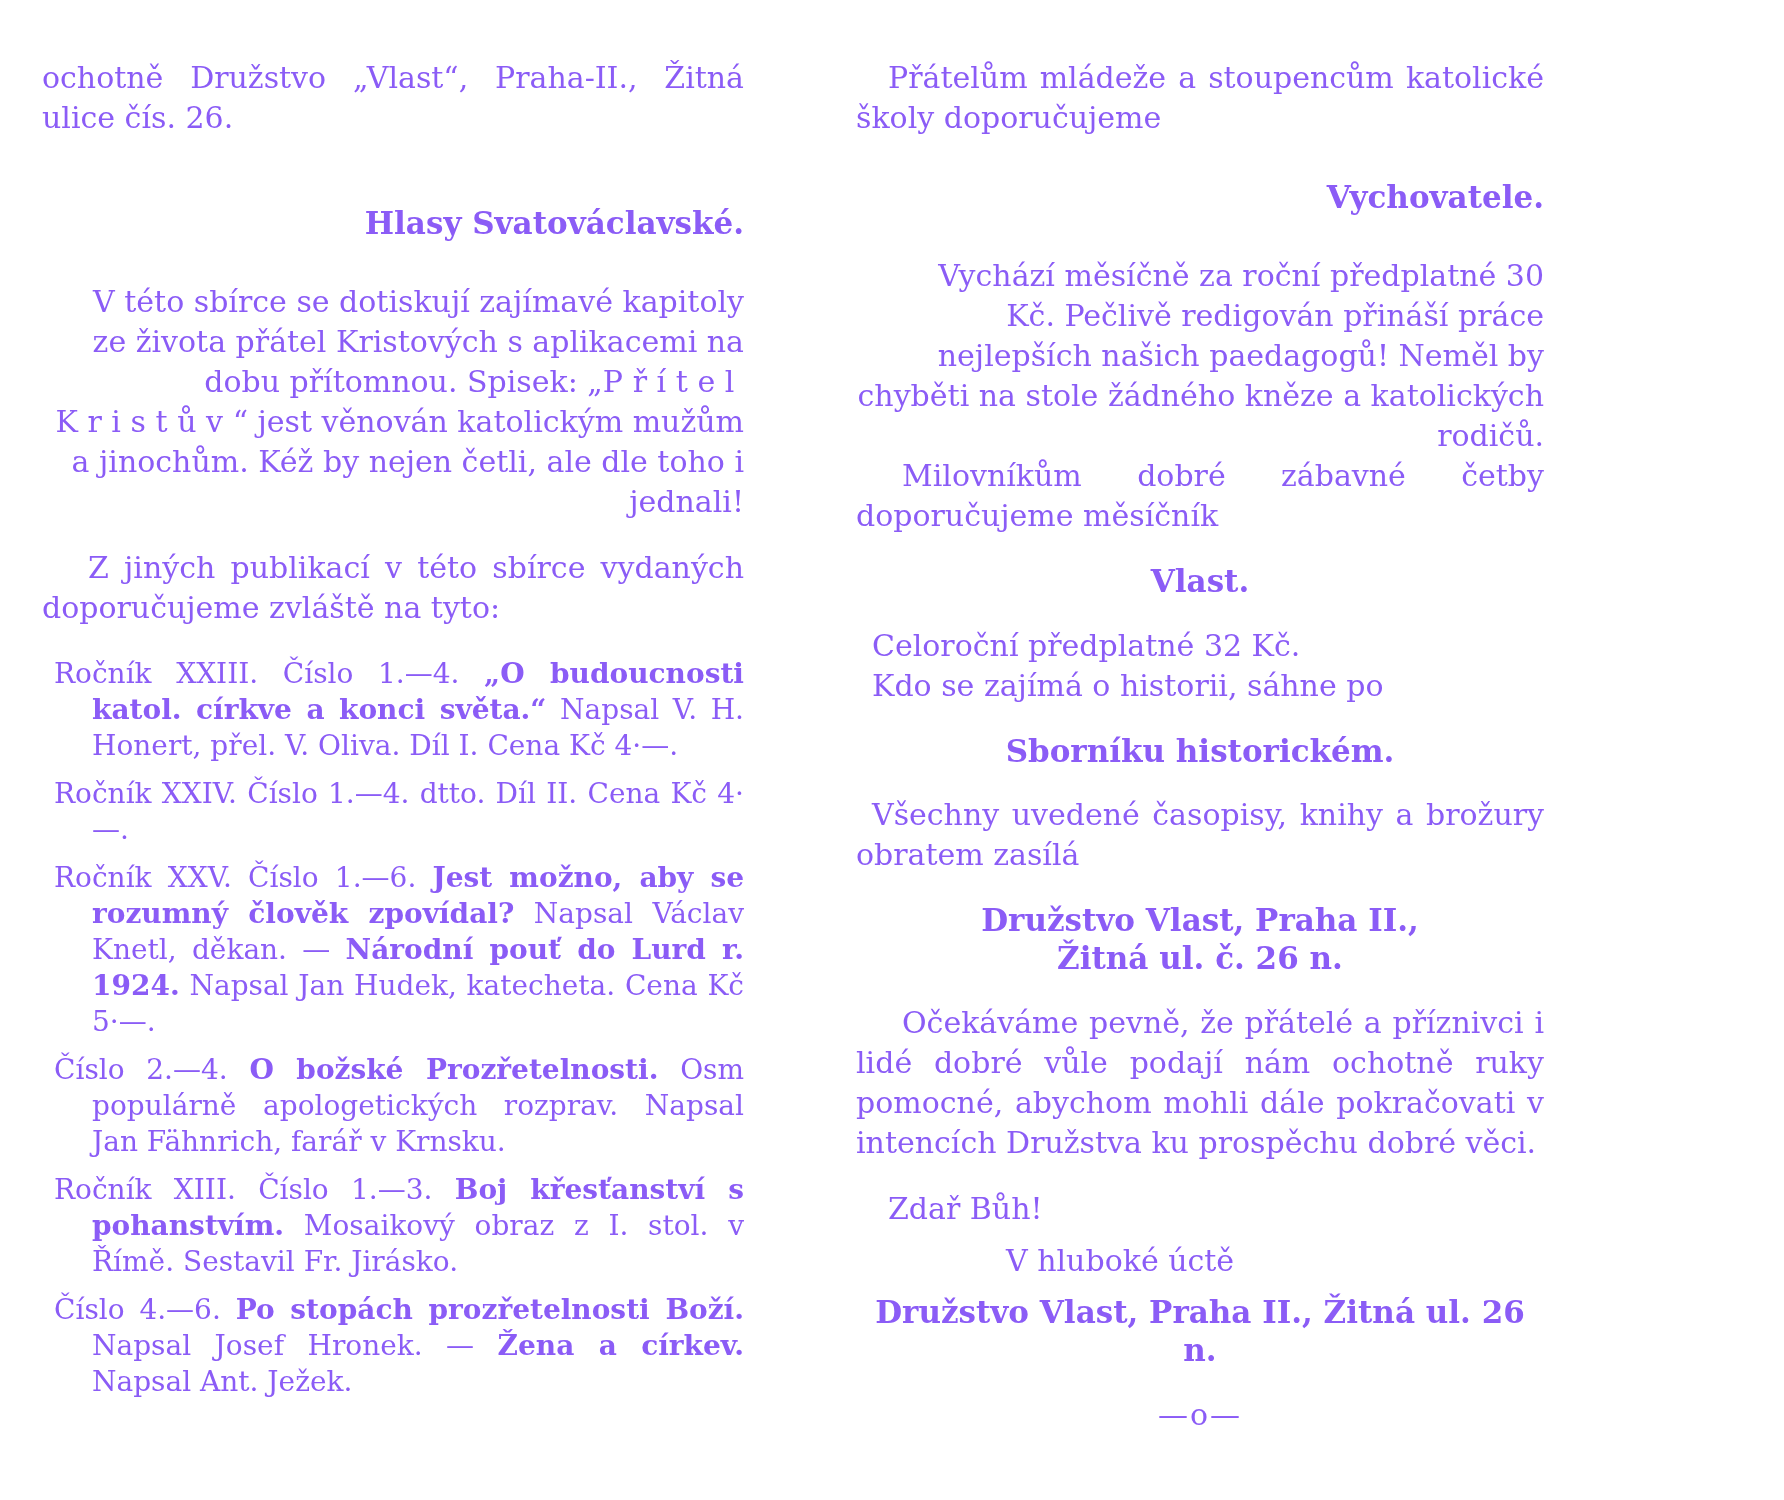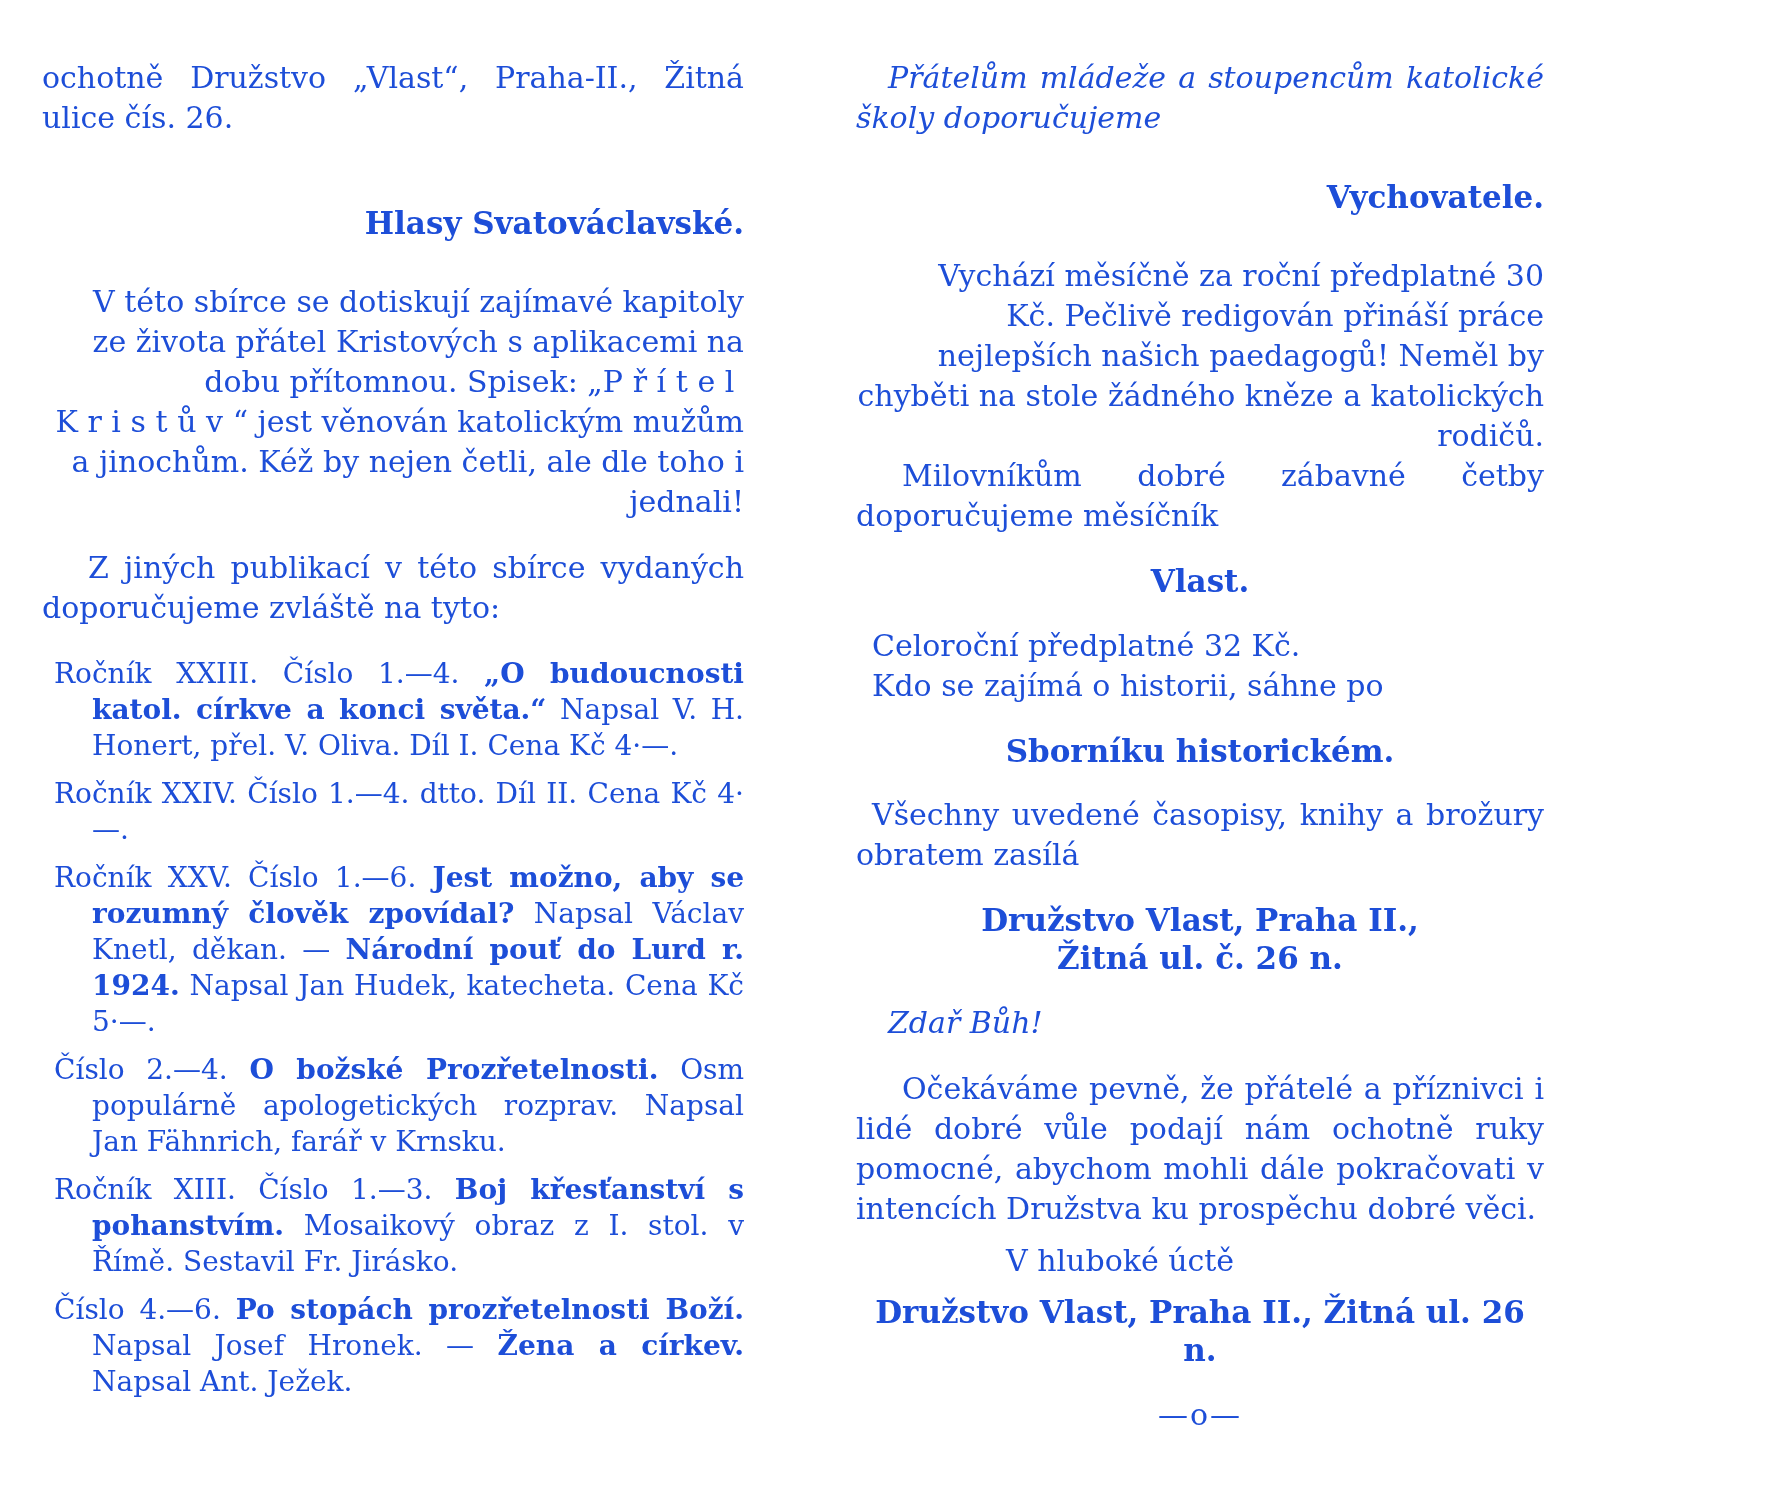--- a/index.html
+++ b/index.html
@@ -1,38 +1,38 @@
 <!DOCTYPE html>
 <html><head>
 <meta charset="utf-8">
 <style>
   html, body { margin: 0; padding: 0; background: #ffffff; }
   .page {
     position: relative;
     width: 1784px;
     height: 1500px;
     background: #ffffff;
-    color: #1d4ed8;
+    color: #8b5cf6;
     font-family: "DejaVu Serif", "Liberation Serif", serif;
     overflow: hidden;
   }
   .col { position: absolute; top: 58px; }
   .col-left  { left: 42px;  width: 702px; }
   .col-right { left: 856px; width: 688px; }
 
   p { margin: 0; }
   .body-text {
     font-size: 30px;
     line-height: 40px;
     text-align: justify;
   }
   .no-indent { text-indent: 0; }
   .indent    { text-indent: 46px; }
   .indent-sm { text-indent: 16px; }
-  .indent-md { text-indent: 32px; font-style: italic; }
+  .indent-md { text-indent: 32px; }
   .indent-lg { text-indent: 150px; }
 
   .heading {
     font-size: 31px;
     line-height: 38px;
     font-weight: bold;
     text-align: center;
   }
   .mt-lg { margin-top: 66px; text-align: right; }
   .mt-md { margin-top: 40px; text-align: right; }
@@ -100,23 +100,23 @@
     <h2 class="heading mt-sm">Sborníku historickém.</h2>
 
 
     <p class="body-text indent-sm">Všechny uvedené časopisy, knihy a brožury obratem zasílá</p>
 
     <div class="mt-sm">
       <p class="heading">Družstvo Vlast, Praha II.,</p>
       <p class="heading">Žitná ul. č. 26 n.</p>
     </div>
 
+    <p class="body-text indent mt-sm">Očekáváme pevně, že přátelé a příznivci i lidé dobré vůle podají nám ochotně ruky pomocné, abychom mohli dále pokračovati v intencích Družstva ku prospěchu dobré věci.</p>
+
     <p class="body-text indent-md mt-sm">Zdař Bůh!</p>
-
-    <p class="body-text indent mt-sm">Očekáváme pevně, že přátelé a příznivci i lidé dobré vůle podají nám ochotně ruky pomocné, abychom mohli dále pokračovati v intencích Družstva ku prospěchu dobré věci.</p>
 
     <p class="body-text indent-lg mt-xs">V hluboké úctě</p>
 
     <p class="heading mt-xs">Družstvo Vlast, Praha II., Žitná ul. 26 n.</p>
 
     <p class="divider">—o—</p>
   </div>
 
 </div>
 

